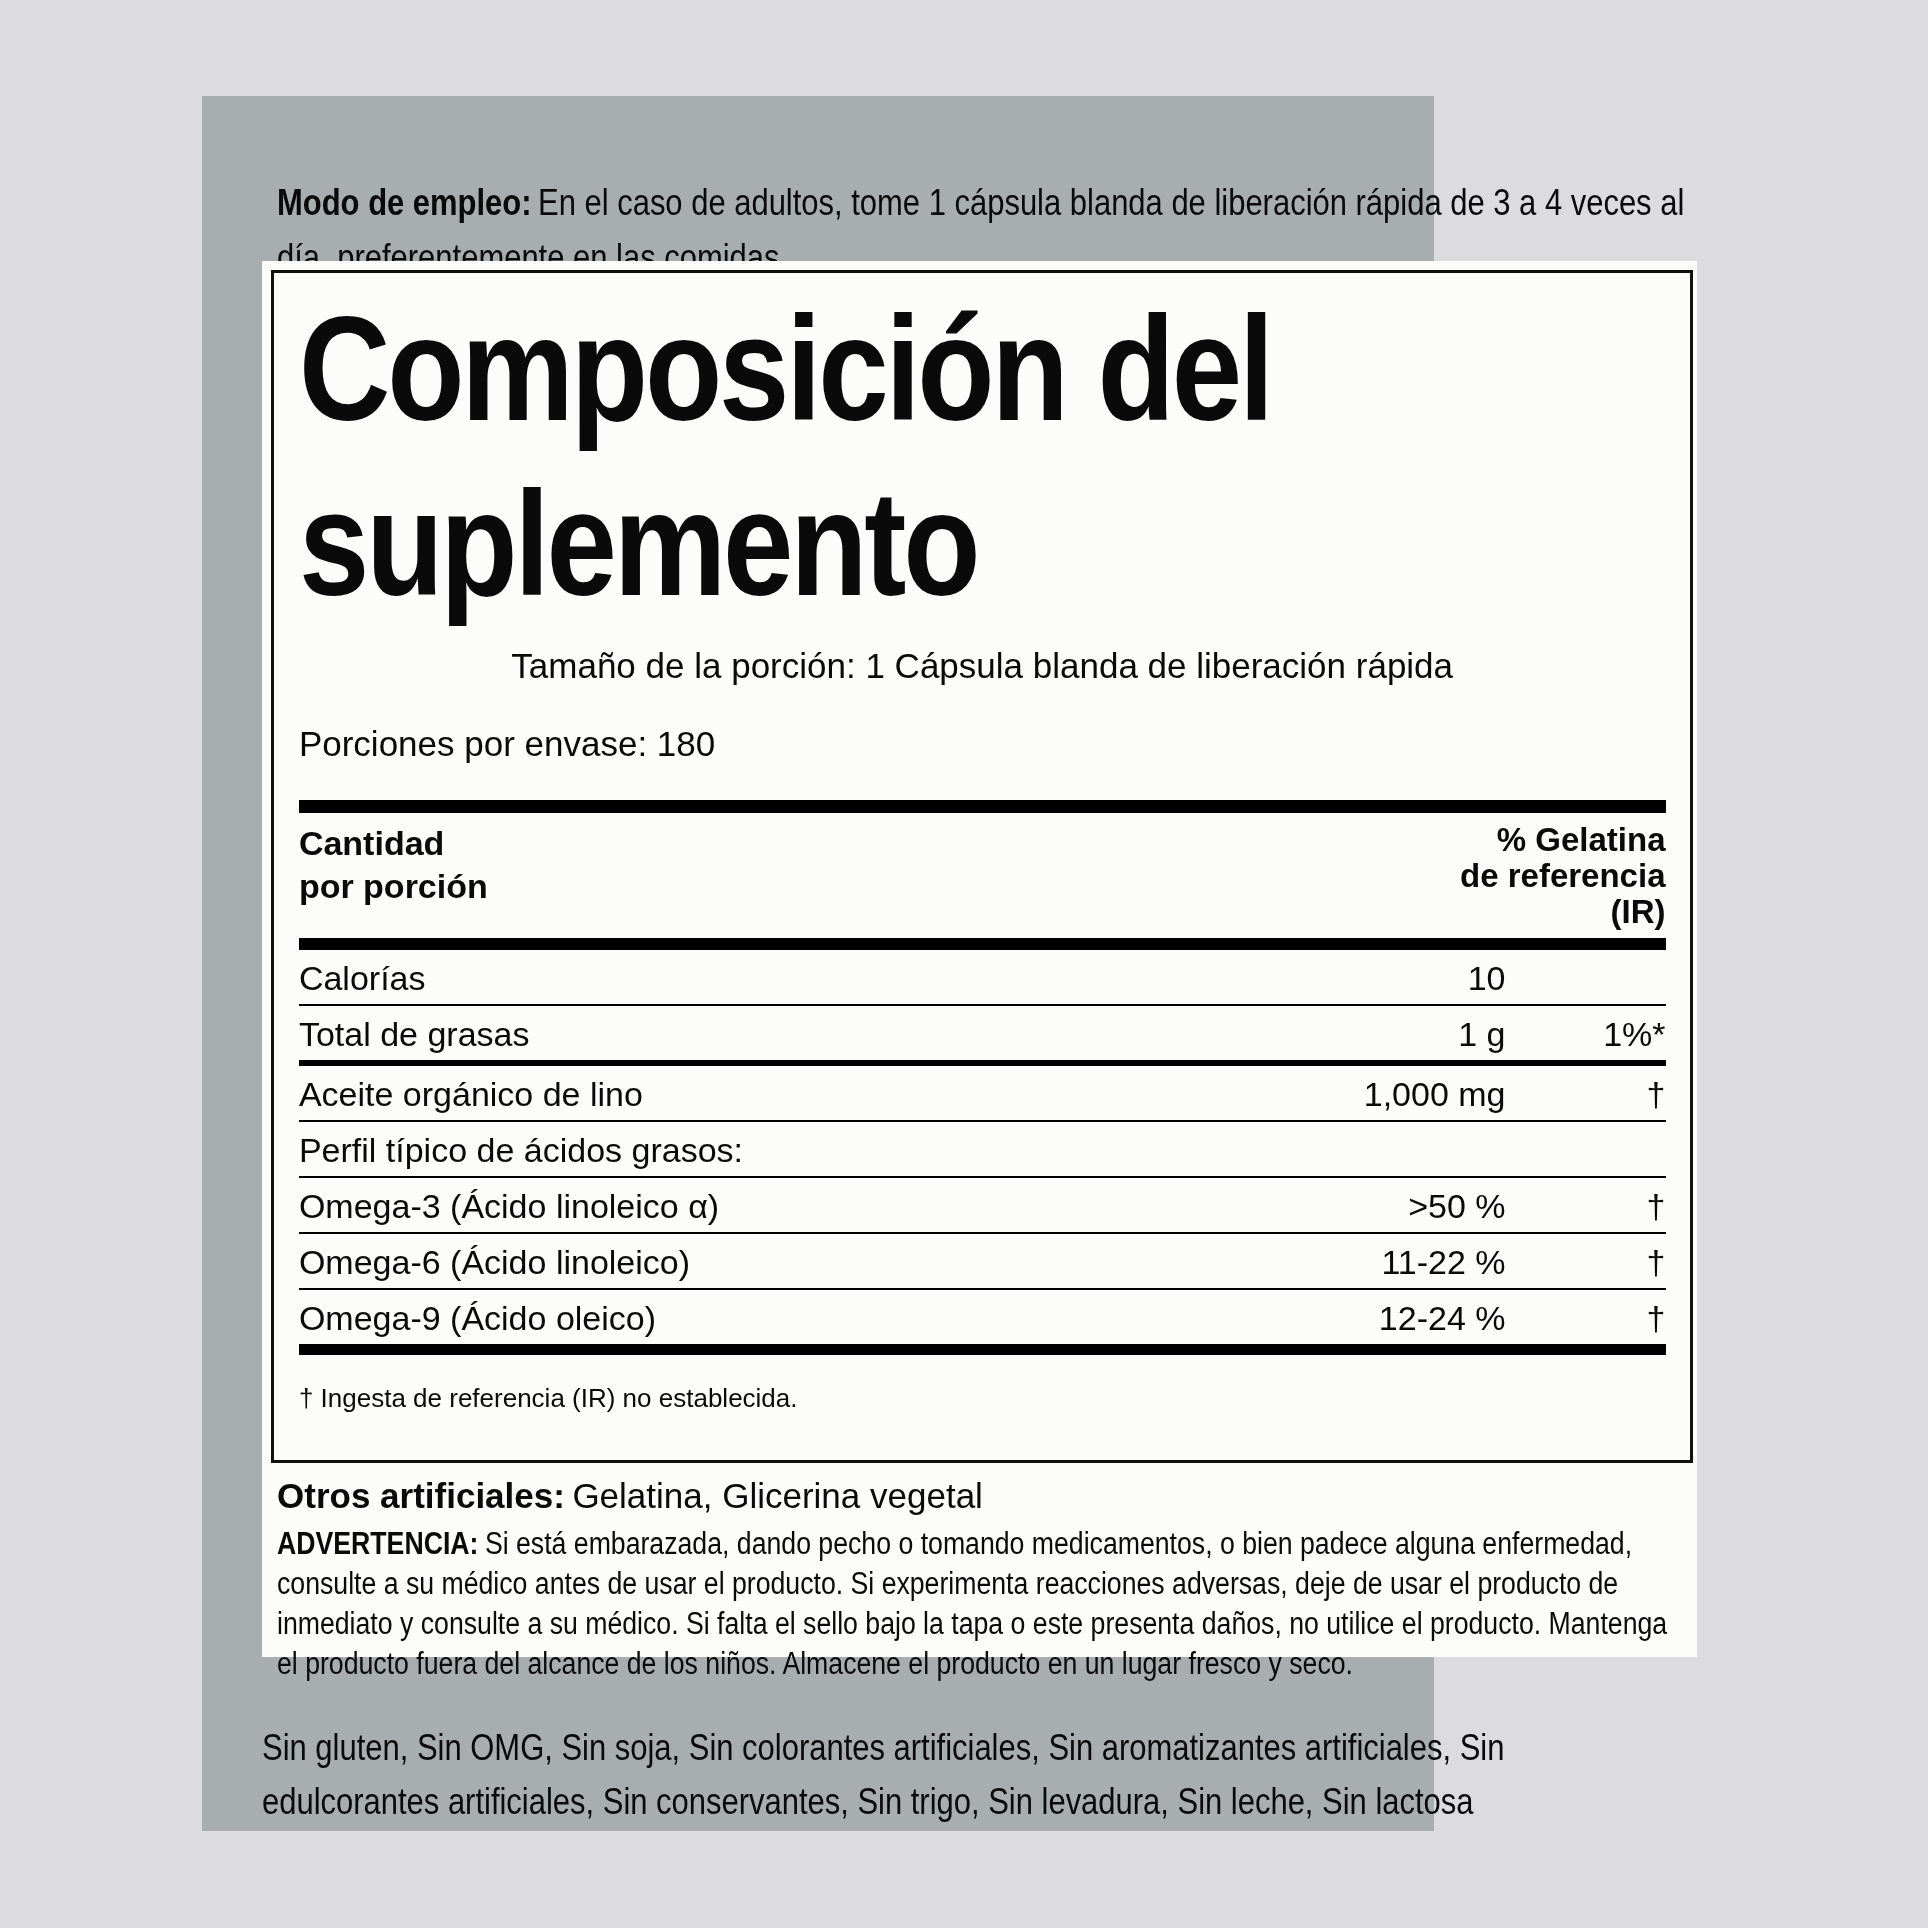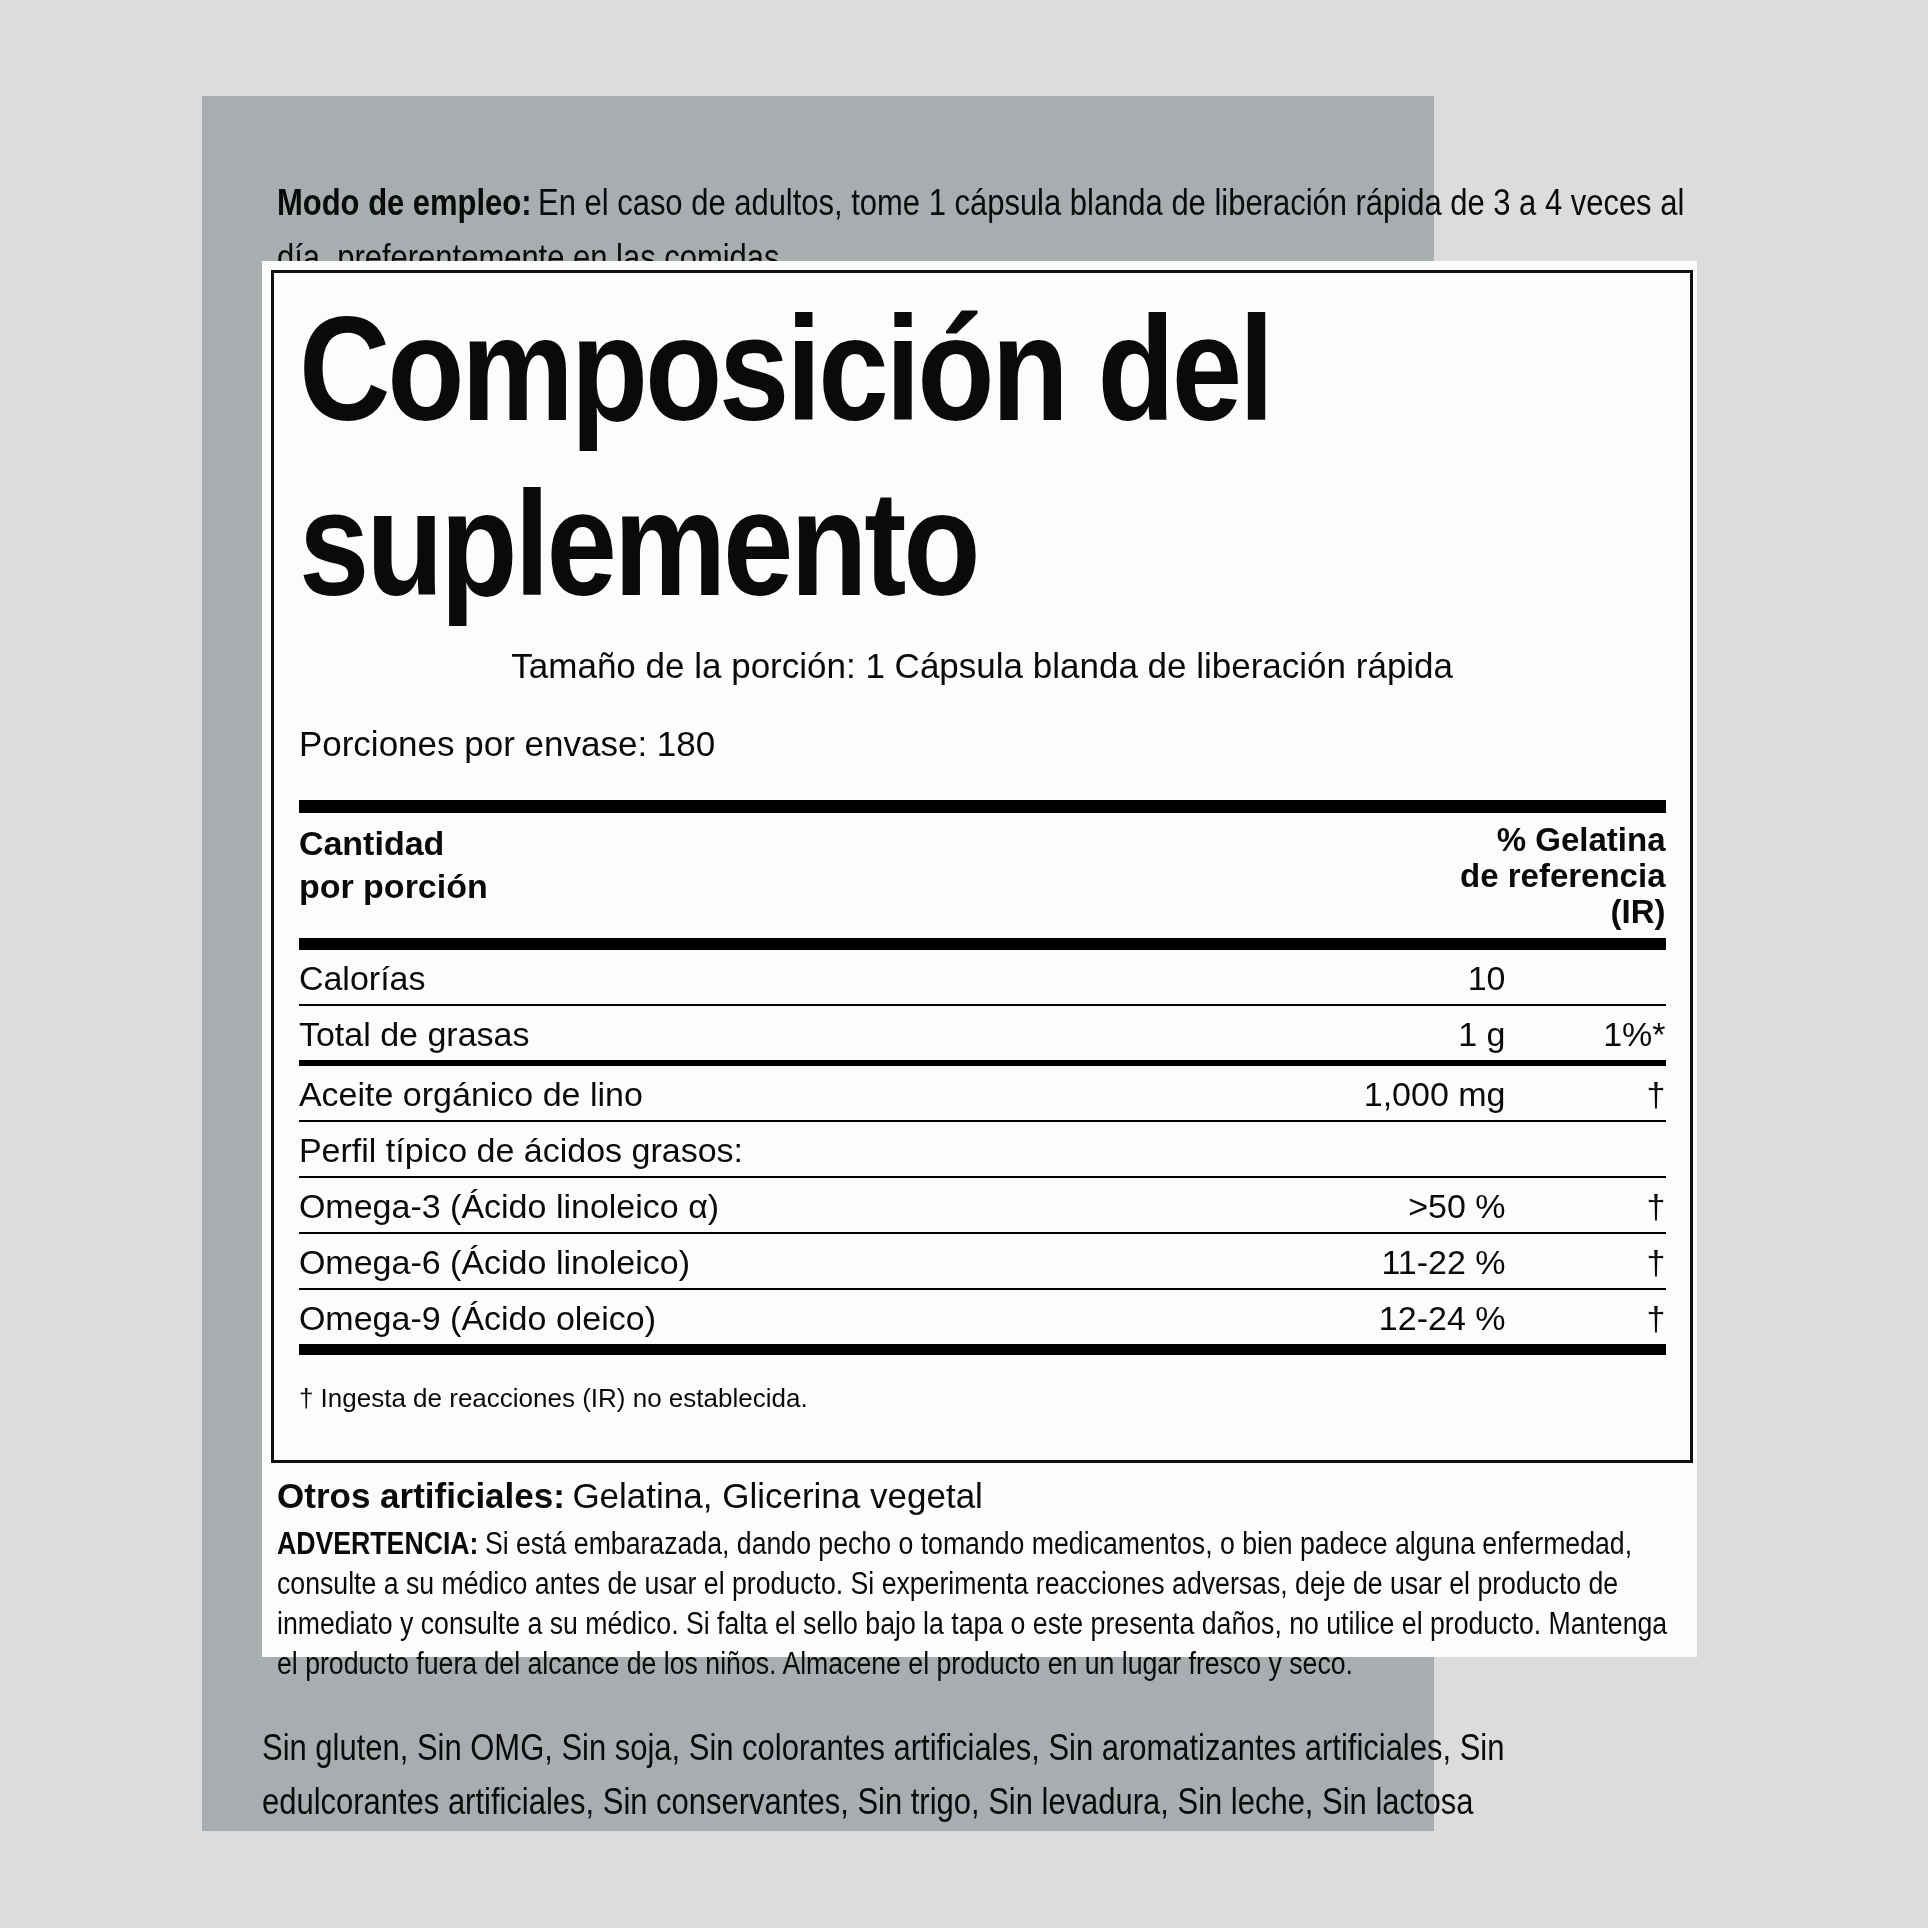--- a/index.html
+++ b/index.html
@@ -146,21 +146,21 @@
 
       <div class="row">
         <span class="rname">Omega-9 (Ácido oleico)</span>
         <span class="ramount">12-24 %</span>
         <span class="rri">†</span>
       </div>
 
       <div class="bar b3"></div>
 
       <div class="footnotes">
-        <p class="footnote">† Ingesta de reacciones (IR) no establecida.</p>
+        <p class="footnote">† Ingesta de referencia (IR) no establecida.</p>
       </div>
 
     </div>
 
     <p class="otros"><b class="lead">Otros artificiales:</b><span>Gelatina, Glicerina vegetal</span></p>
 
     <p class="advertencia cond"><b class="lead">ADVERTENCIA:</b><span>Si está embarazada, dando pecho o tomando medicamentos, o bien padece alguna enfermedad, consulte a su médico antes de usar el producto. Si experimenta reacciones adversas, deje de usar el producto de inmediato y consulte a su médico. Si falta el sello bajo la tapa o este presenta daños, no utilice el producto. Mantenga el producto fuera del alcance de los niños. Almacene el producto en un lugar fresco y seco.</span></p>
 
   </div>
 

